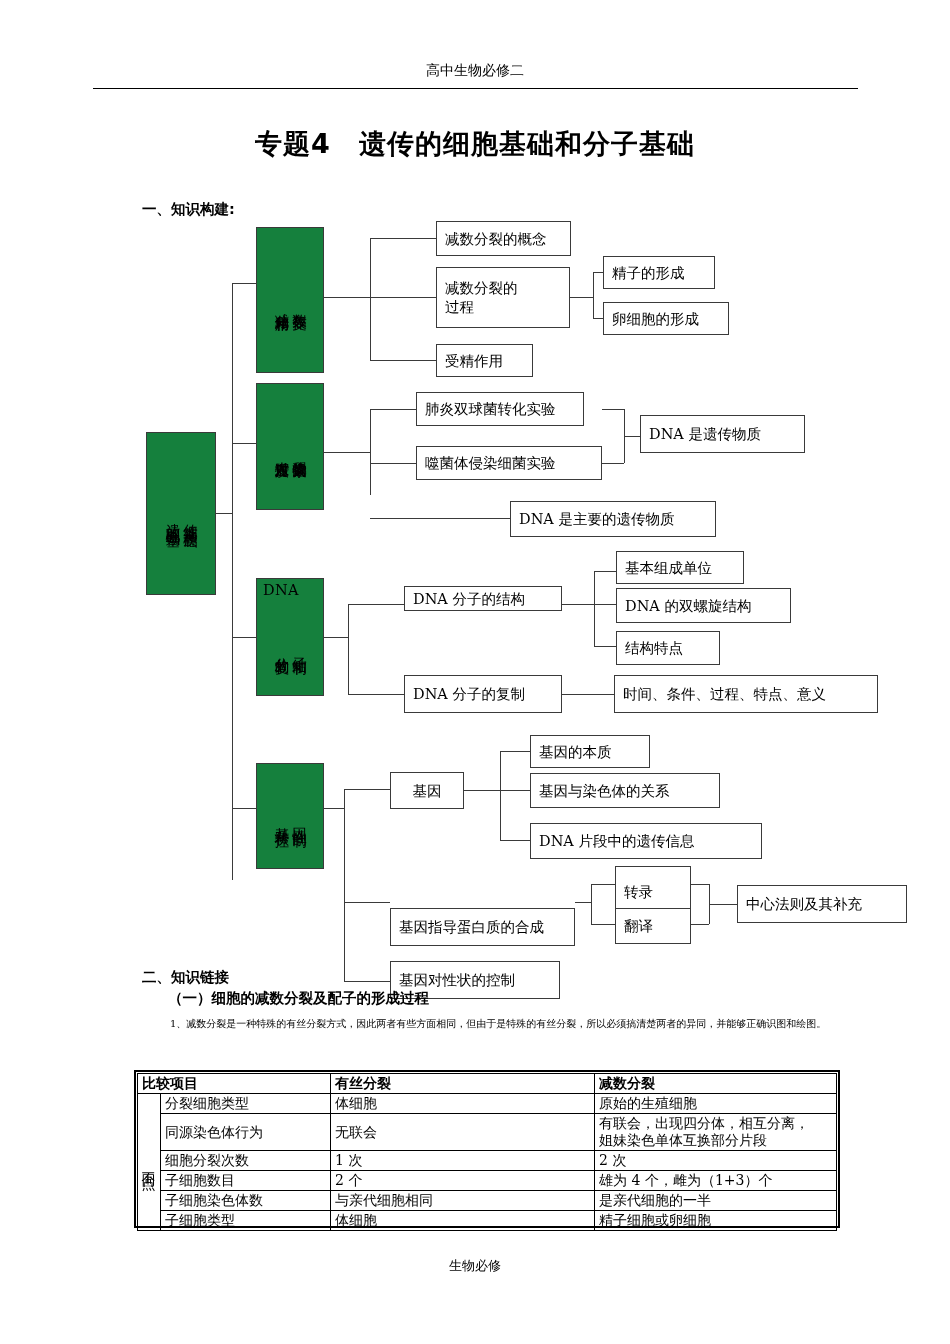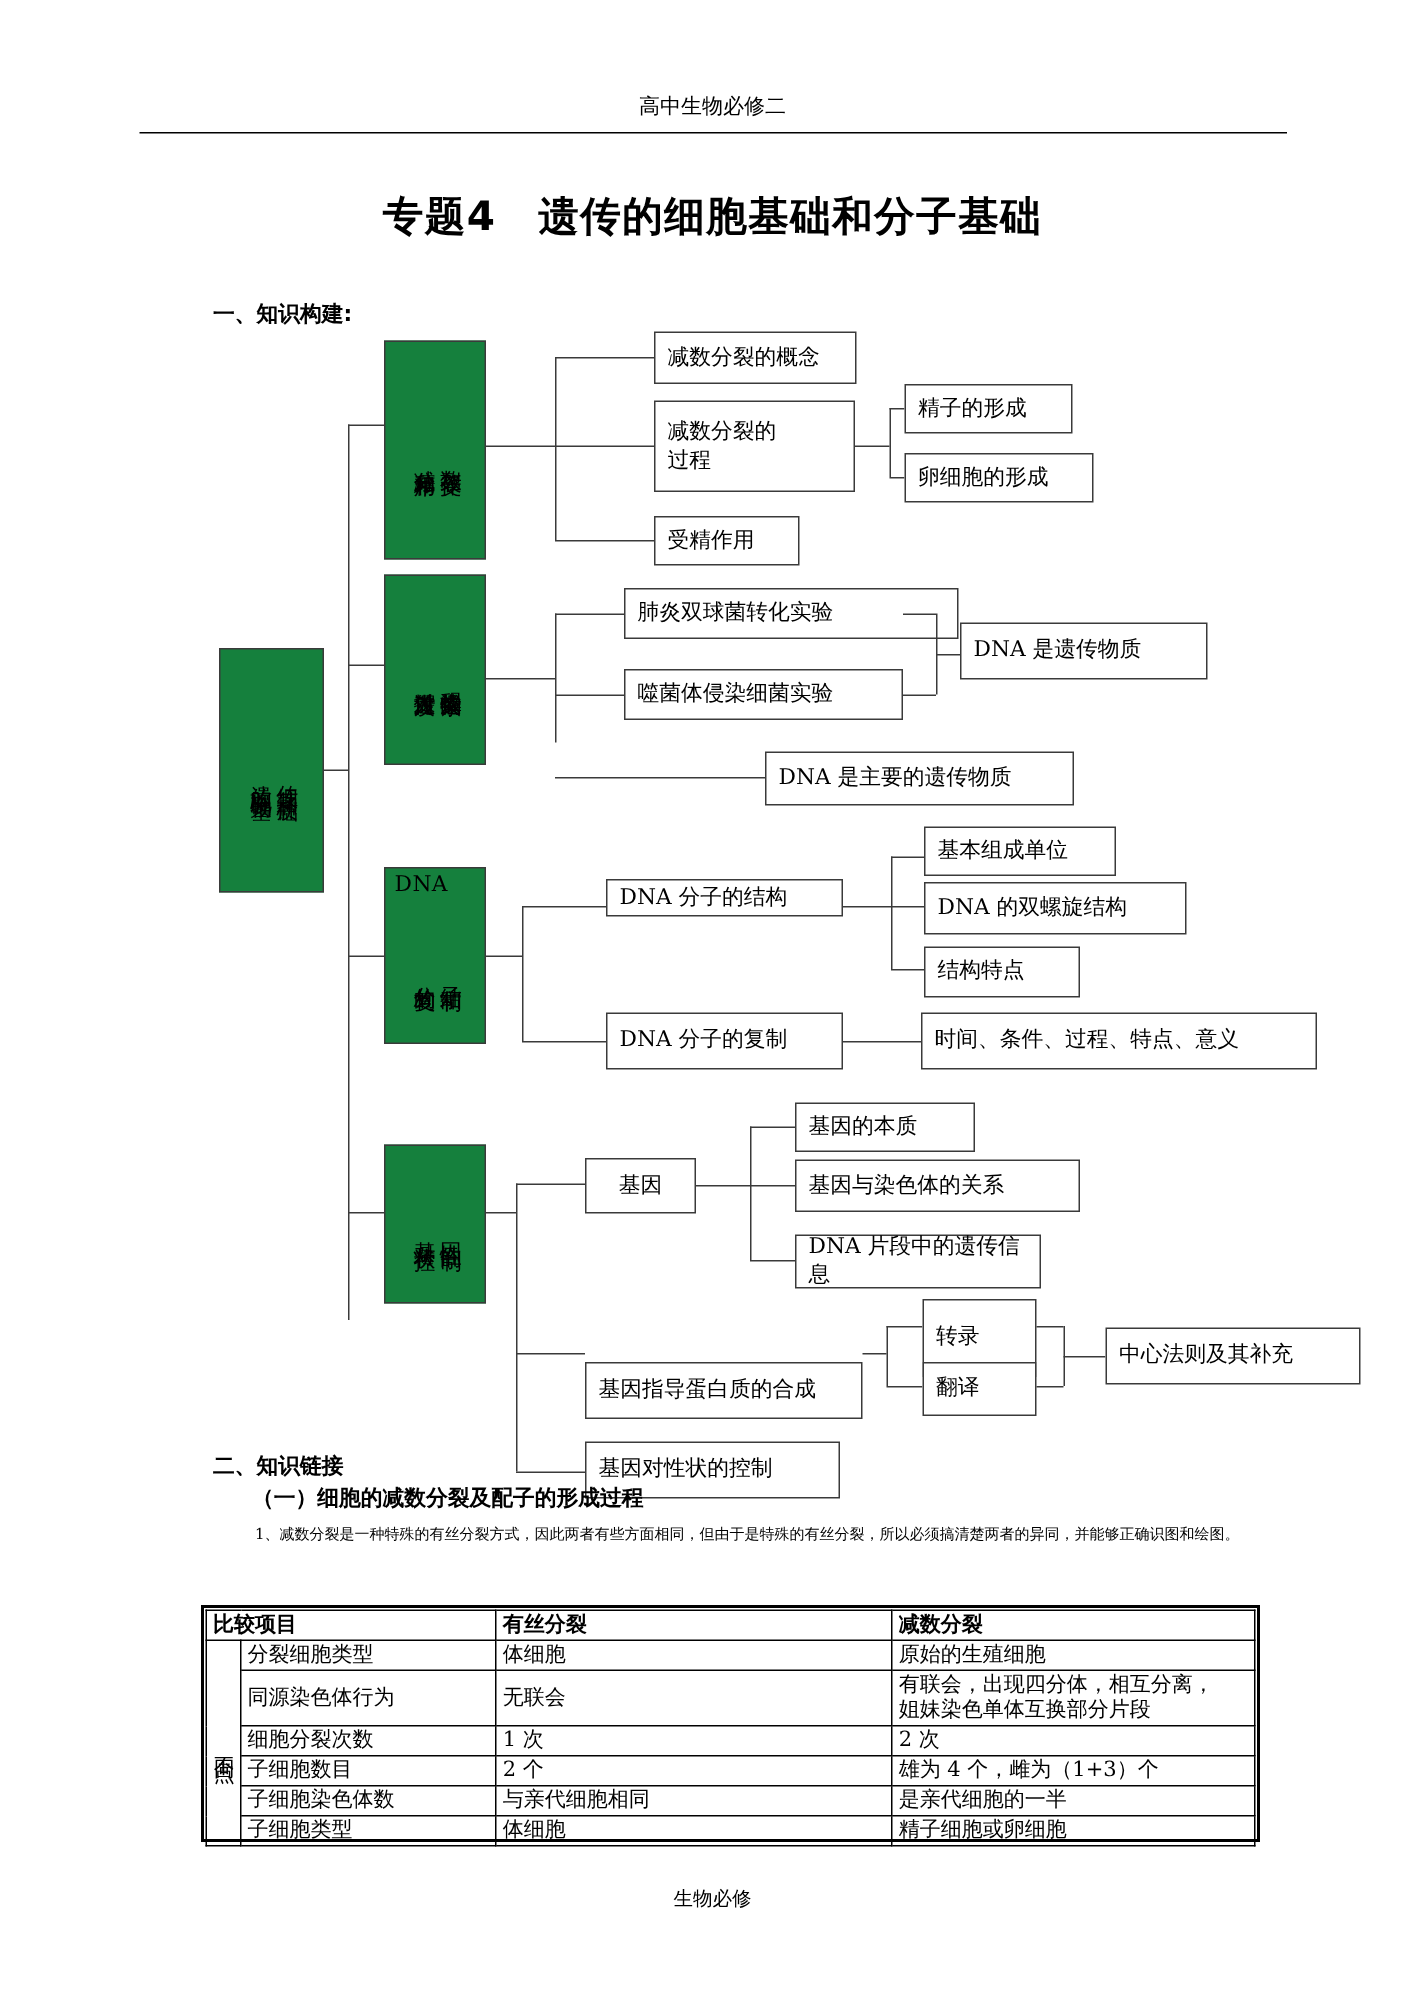--- a/index.html
+++ b/index.html
@@ -132,21 +132,21 @@
         <div class="vcol" style="writing-mode:vertical-rl;text-orientation:upright;height:100%;width:auto;letter-spacing:0px;">类遗物的索程</div>
         <div class="vcol" style="writing-mode:vertical-rl;text-orientation:upright;height:100%;width:auto;letter-spacing:0px;">人对传质探过</div>
       </div>
     </div>
     <div class="h" style="left:324px;top:452px;width:46px;"></div>
     <div class="v" style="left:370px;top:409px;height:86px;"></div>
     <div class="h" style="left:370px;top:409px;width:46px;"></div>
     <div class="h" style="left:370px;top:463px;width:46px;"></div>
     <div class="h" style="left:370px;top:518px;width:140px;"></div>
 
-    <div class="bx" style="left:416px;top:392px;width:223px;height:34px;">
+    <div class="bx" style="left:416px;top:392px;width:168px;height:34px;">
       <span class="t">肺炎双球菌转化实验</span>
     </div>
     <div class="bx" style="left:416px;top:446px;width:186px;height:34px;">
       <span class="t">噬菌体侵染细菌实验</span>
     </div>
     <div class="h" style="left:602px;top:409px;width:22px;"></div>
     <div class="h" style="left:602px;top:463px;width:22px;"></div>
     <div class="v" style="left:624px;top:409px;height:54px;"></div>
     <div class="h" style="left:624px;top:436px;width:16px;"></div>
 
@@ -216,21 +216,21 @@
     <div class="h" style="left:500px;top:751px;width:30px;"></div>
     <div class="h" style="left:500px;top:790px;width:30px;"></div>
     <div class="h" style="left:500px;top:840px;width:30px;"></div>
 
     <div class="bx" style="left:530px;top:735px;width:120px;height:33px;">
       <span class="t">基因的本质</span>
     </div>
     <div class="bx" style="left:530px;top:773px;width:190px;height:35px;">
       <span class="t">基因与染色体的关系</span>
     </div>
-    <div class="bx" style="left:530px;top:823px;width:164px;height:36px;">
+    <div class="bx" style="left:530px;top:823px;width:232px;height:36px;">
       <span class="t">DNA 片段中的遗传信息</span>
     </div>
 
     <div class="bx" style="left:390px;top:908px;width:185px;height:38px;">
       <span class="t">基因指导蛋白质的合成</span>
     </div>
     <div class="h" style="left:575px;top:902px;width:16px;"></div>
     <div class="v" style="left:591px;top:884px;height:40px;"></div>
     <div class="h" style="left:591px;top:884px;width:24px;"></div>
     <div class="h" style="left:591px;top:924px;width:24px;"></div>

